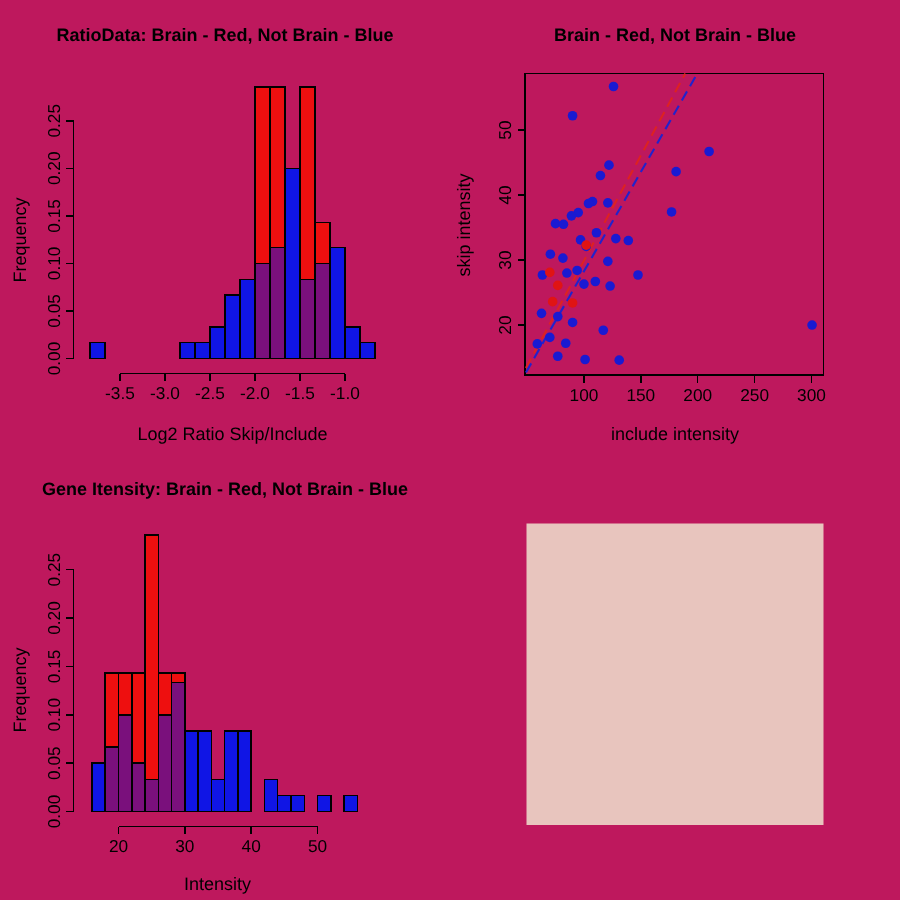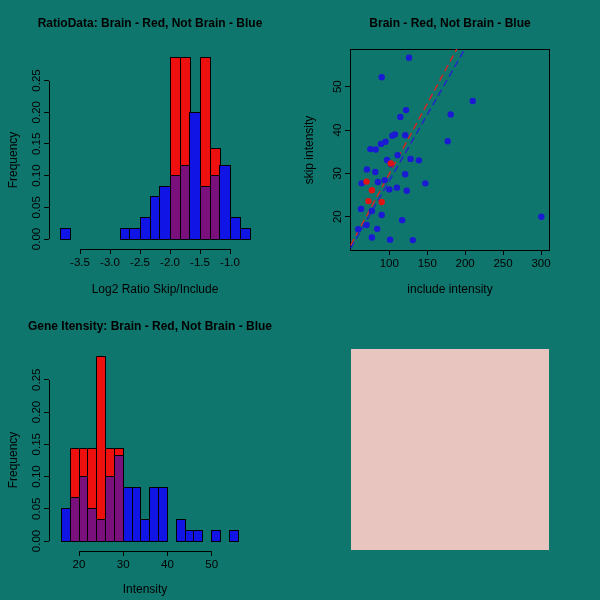--- a/index.html
+++ b/index.html
@@ -1,16 +1,16 @@
 <!DOCTYPE html>
 <html><head>
 <meta charset="utf-8">
 <style>
   html,body{margin:0;padding:0;background:#ffffff;}
-  #stage{position:relative;width:600px;height:600px;background:#0f766e;overflow:hidden;
+  #stage{position:relative;width:600px;height:600px;background:#be185d;overflow:hidden;
          font-family:"Liberation Sans", sans-serif;}
   svg{position:absolute;left:0;top:0;}
   text{fill:#000000;}
   .title{font-family:"Liberation Sans",sans-serif;font-size:12px;font-weight:bold;}
   .axlab{font-family:"Liberation Sans",sans-serif;font-size:12px;}
   .tick{font-family:"Liberation Sans",sans-serif;font-size:11.5px;}
   #info-panel{position:absolute;left:351px;top:349px;width:198px;height:201px;}
 </style>
 </head>
 <body>

